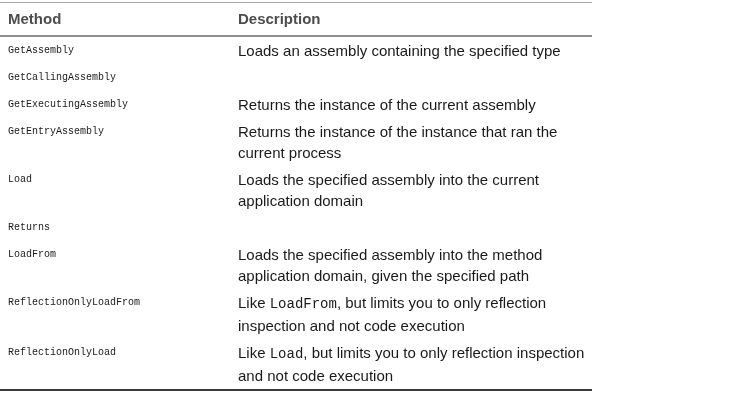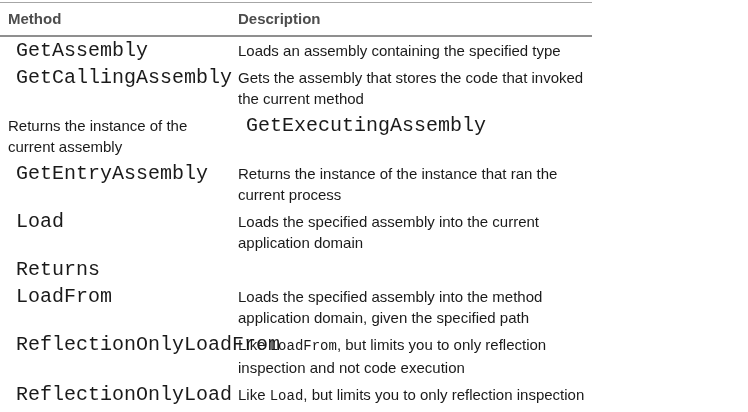--- a/index.html
+++ b/index.html
@@ -42,24 +42,24 @@
     color: var(--header-text);
     line-height: 20px;
     padding: 6px 0 6px 8px;
   }
   .tbody .grid-row .cell {
     padding-top: 3px;
     padding-bottom: 3px;
   }
   .cell-method {
     font-family: "Liberation Mono", "DejaVu Sans Mono", monospace;
-    font-size: 20px;
+    font-size: 10px;
     line-height: 21px;
     color: var(--body-text);
-    padding-left: 16px;
+    padding-left: 8px;
     white-space: nowrap;
   }
   .cell-desc {
     font-size: 15px;
     line-height: 21px;
     color: var(--body-text);
     padding-left: 8px;
     padding-right: 2px;
   }
   .cell-desc .code {
@@ -78,25 +78,24 @@
     <div class="th">Description</div>
   </div>
 
   <div class="tbody">
       <div class="grid-row">
         <div class="cell cell-method">GetAssembly</div>
         <div class="cell cell-desc"><span>Loads an assembly containing the specified type</span></div>
       </div>
       <div class="grid-row">
         <div class="cell cell-method">GetCallingAssembly</div>
-        <div class="cell cell-desc"><span>Gets the assembly that stores the code that invoked the current method</span></div>
       </div>
       <div class="grid-row">
+        <div class="cell cell-method">GetExecutingAssembly</div>
         <div class="cell cell-desc"><span>Returns the instance of the current assembly</span></div>
-        <div class="cell cell-method">GetExecutingAssembly</div>
       </div>
       <div class="grid-row">
         <div class="cell cell-method">GetEntryAssembly</div>
         <div class="cell cell-desc"><span>Returns the instance of the instance that ran the current process</span></div>
       </div>
       <div class="grid-row">
         <div class="cell cell-method">Load</div>
         <div class="cell cell-desc"><span>Loads the specified assembly into the current application domain</span></div>
       </div>
       <div class="grid-row">

